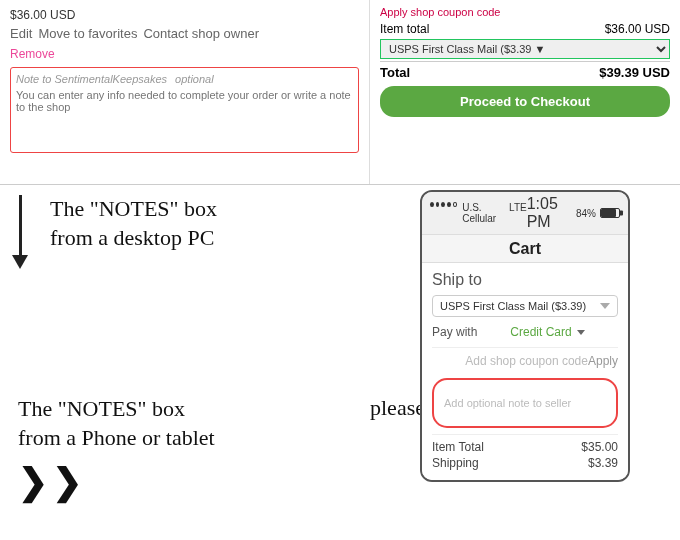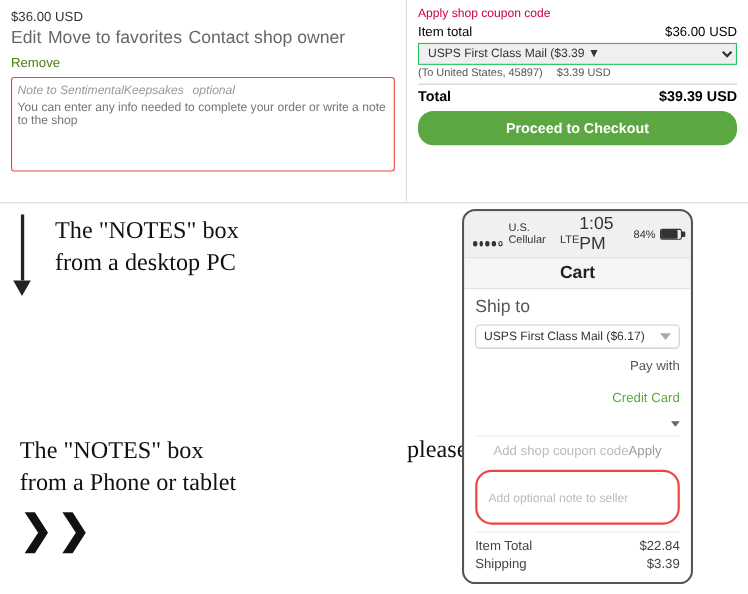--- a/index.html
+++ b/index.html
@@ -29,21 +29,21 @@
       position: relative;
     }
 
     .item-price {
       font-size: 12px;
       color: #333;
       margin-bottom: 4px;
     }
 
     .item-actions {
-      font-size: 16px;
+      font-size: 13px;
       color: #555;
       margin-bottom: 6px;
       display: flex;
       gap: 6px;
     }
 
     .item-actions span {
       color: #666;
     }
 
@@ -208,21 +208,21 @@
       justify-content: space-between;
       align-items: center;
       font-size: 10px;
       color: #333;
       border-bottom: 1px solid #ddd;
     }
 
     .signal-dots {
       display: flex;
       gap: 2px;
-      align-items: flex-end;
+      align-items: flex-start;
     }
 
     .dot {
       width: 5px;
       height: 5px;
       border-radius: 50%;
       background: #333;
     }
     .dot.empty {
       background: transparent;
@@ -344,44 +344,44 @@
     .chevron-down {
       width: 0;
       height: 0;
       border-left: 5px solid transparent;
       border-right: 5px solid transparent;
       border-top: 6px solid #aaa;
     }
 
     .pay-with-row {
       display: flex;
-      align-items: flex-end;
-      gap: 15px;
+      align-items: center;
+      gap: 5px;
       font-size: 12px;
       margin-bottom: 8px;
       color: #555;
-      flex-direction: column;
     }
 
     .credit-card-text {
       color: #5ba842;
       font-size: 12px;
+      margin-left: 28px;
     }
 
     .dropdown-arrow-small {
       width: 0;
       height: 0;
       border-left: 4px solid transparent;
       border-right: 4px solid transparent;
       border-top: 5px solid #666;
     }
 
     .coupon-row {
       display: flex;
-      justify-content: center;
+      justify-content: flex-end;
       align-items: center;
       border-top: 1px solid #eee;
       padding: 6px 0;
       font-size: 12px;
     }
 
     .coupon-placeholder {
       color: #bbb;
     }
 
@@ -473,45 +473,41 @@
 
 <div class="top-section">
 
   <div class="desktop-notes-panel">
     <div class="item-price">$36.00 USD</div>
     <div class="item-actions">
       <span>Edit</span>
       <span>Move to favorites</span>
       <span>Contact shop owner</span>
     </div>
-    <div style="font-size:12px;color:#4d7c0f;margin-bottom:6px;">
+    <div style="font-size:12px;color:#ec4899;margin-bottom:6px;">
       <span>Remove</span>
     </div>
     <div class="notes-box-wrapper">
       <div class="notes-label">
         <span>Note to SentimentalKeepsakes</span>
         <span style="margin-left:5px;">optional</span>
       </div>
       <textarea class="notes-textarea" placeholder="You can enter any info needed to complete your order or write a note to the shop" style=""></textarea>
     </div>
   </div>
 
   <div class="desktop-cart-panel">
     <div class="apply-coupon-link">Apply shop coupon code</div>
     <div class="summary-row">
       <span>Item total</span>
       <span>$36.00 USD</span>
     </div>
     <select class="shipping-select">
       <option>USPS First Class Mail ($3.39 ▼</option>
     </select>
-    <div class="shipping-note">
-      (<span>To United States, 45897</span>)
-      <span style="margin-left:10px;">$3.39 USD</span>
-    </div>
     <div class="total-row">
       <span>Total</span>
       <span>$39.39 USD</span>
     </div>
     <button class="checkout-btn">Proceed to Checkout</button>
   </div>
 </div>
 
 <div class="annotation-section">
 
@@ -549,21 +545,21 @@
       </div>
 
       <div class="phone-header">Cart</div>
 
       <div class="phone-body">
 
         <div class="phone-section-label">Ship to</div>
 
 
         <div class="shipping-method-row">
-          <span>USPS First Class Mail ($6.17)</span>
+          <span>USPS First Class Mail ($3.39)</span>
           <div class="chevron-down"></div>
         </div>
 
         <div class="pay-with-row">
           <span>Pay with</span>
           <span class="credit-card-text">Credit Card</span>
           <div class="dropdown-arrow-small"></div>
         </div>
 
         <div class="coupon-row">
@@ -571,21 +567,21 @@
           <button class="apply-btn">Apply</button>
         </div>
 
         <div class="note-seller-wrapper">
           <span class="note-seller-placeholder">Add optional note to seller</span>
         </div>
 
         <div class="totals-section">
           <div class="totals-row">
             <span>Item Total</span>
-            <span>$22.84</span>
+            <span>$35.00</span>
           </div>
           <div class="totals-row">
             <span>Shipping</span>
             <span>$3.39</span>
           </div>
         </div>
 
       </div>
     </div>
   </div>

